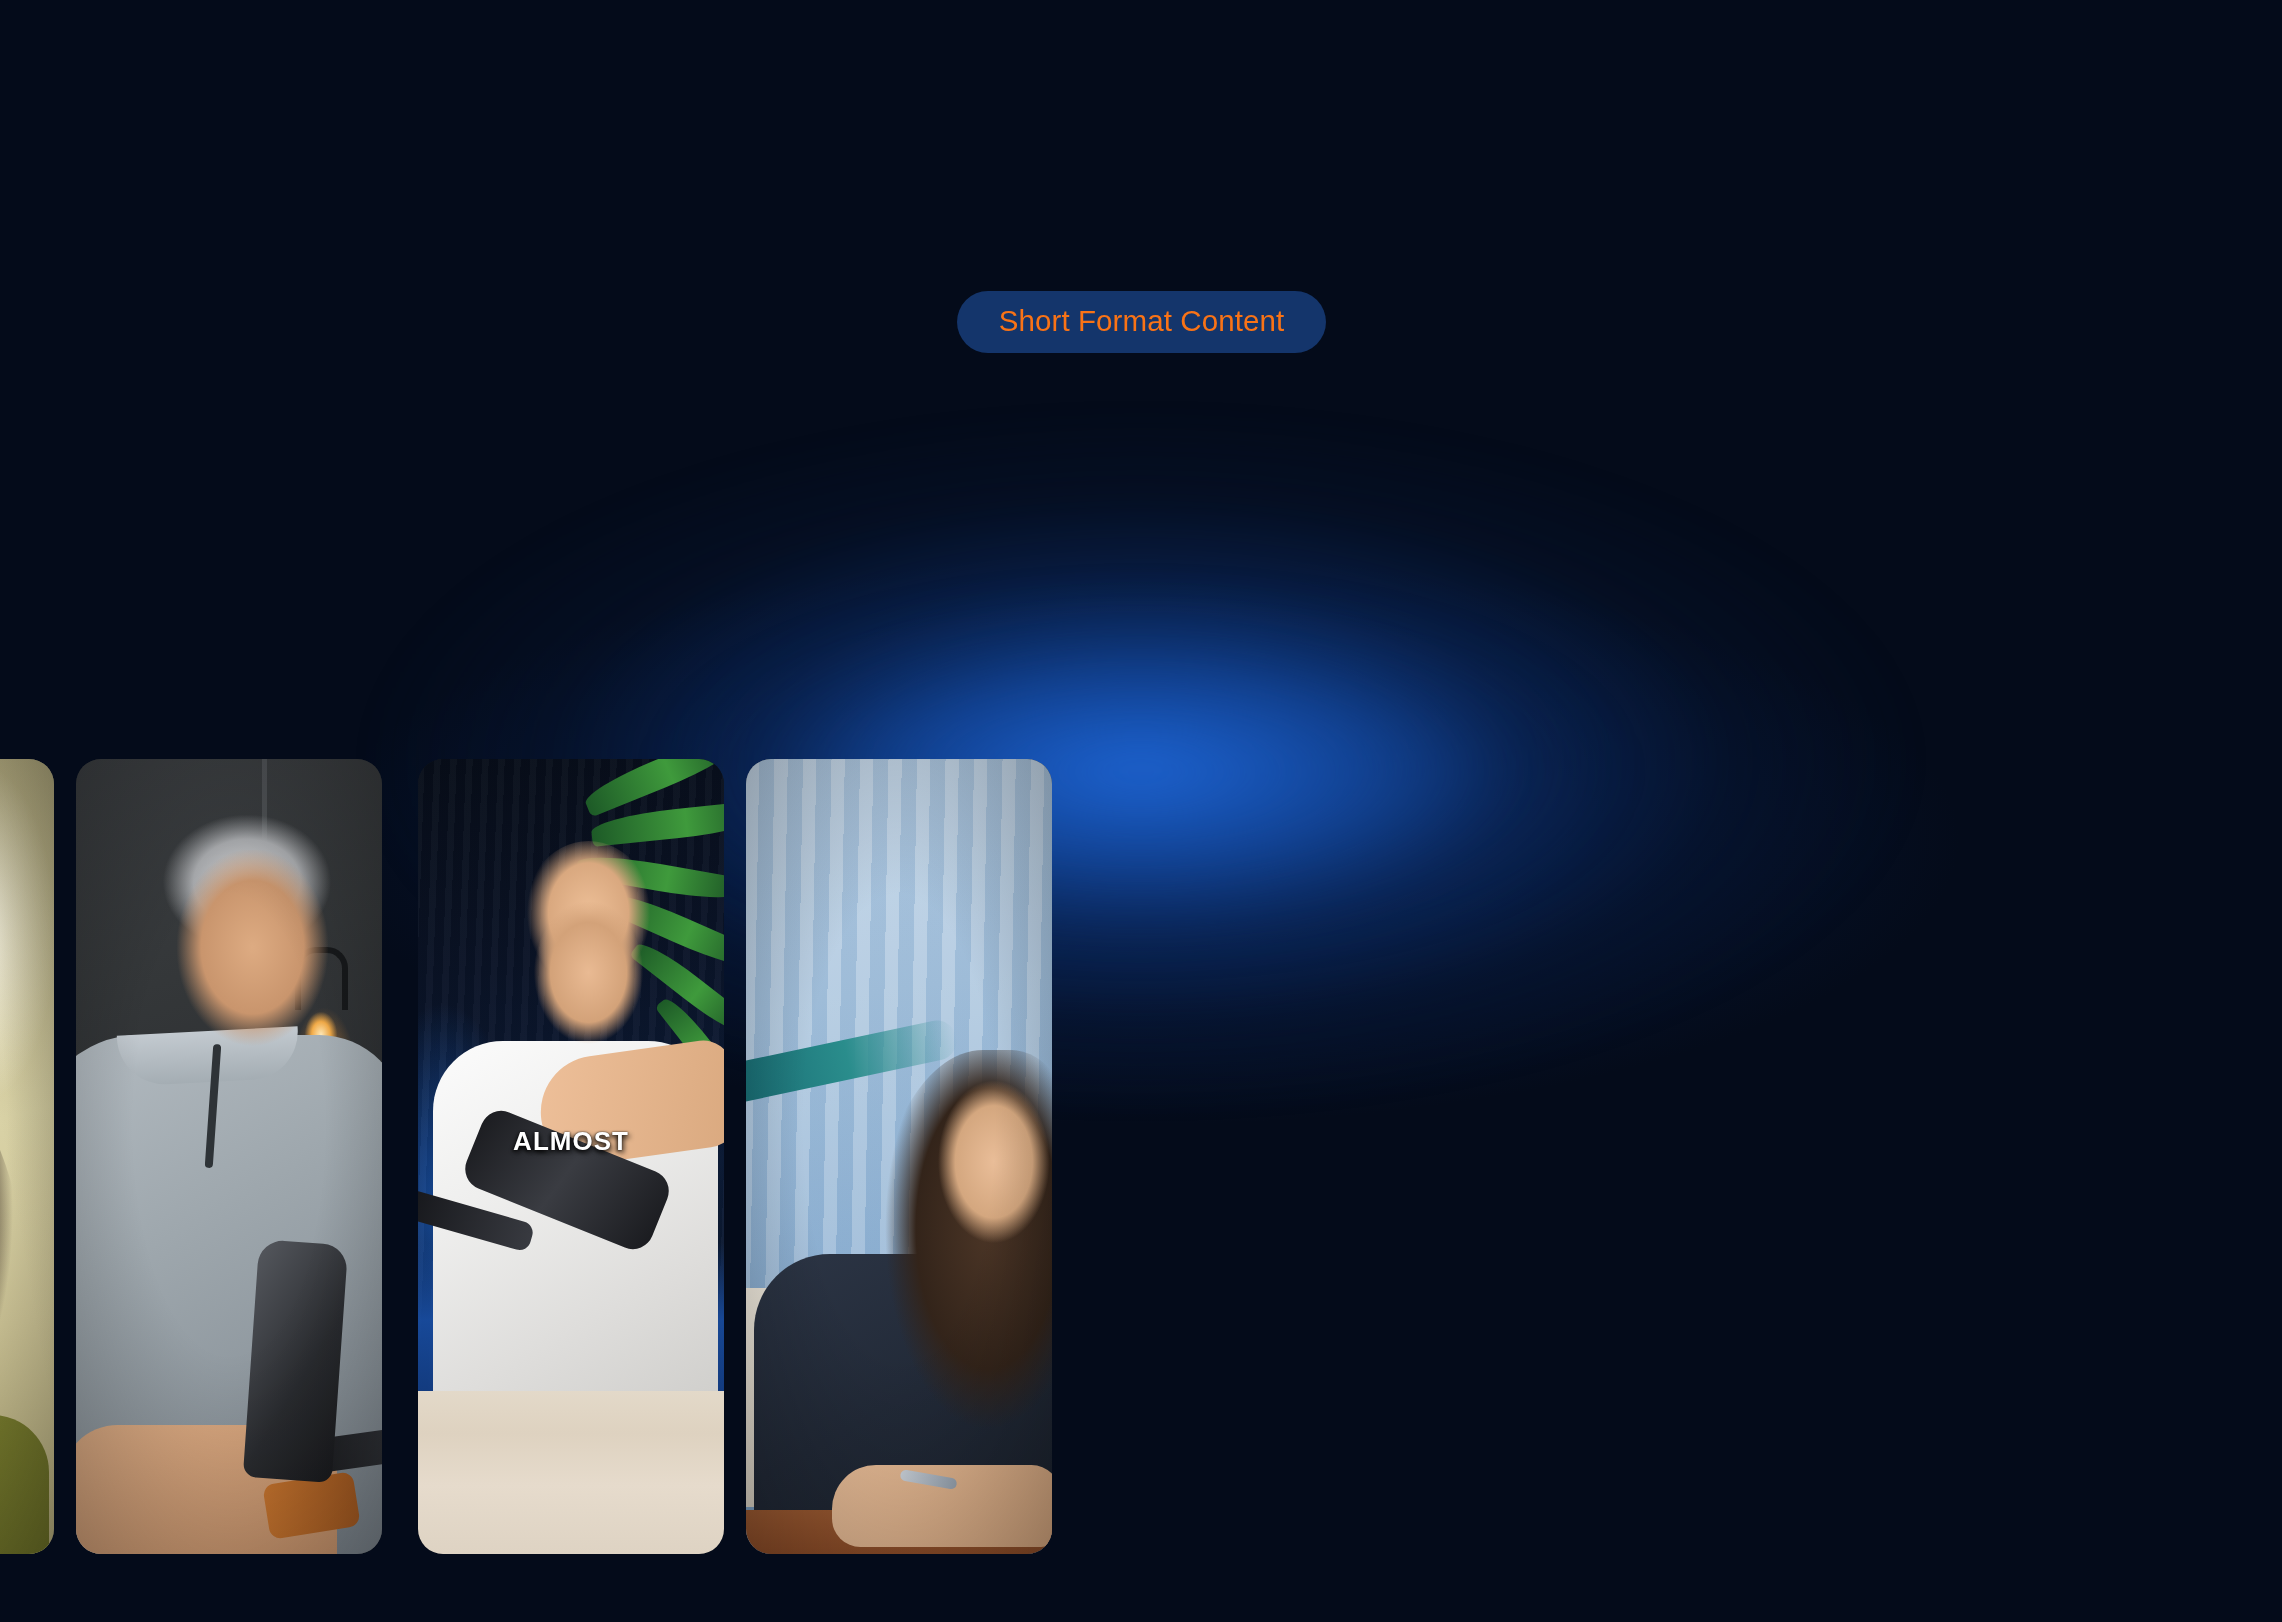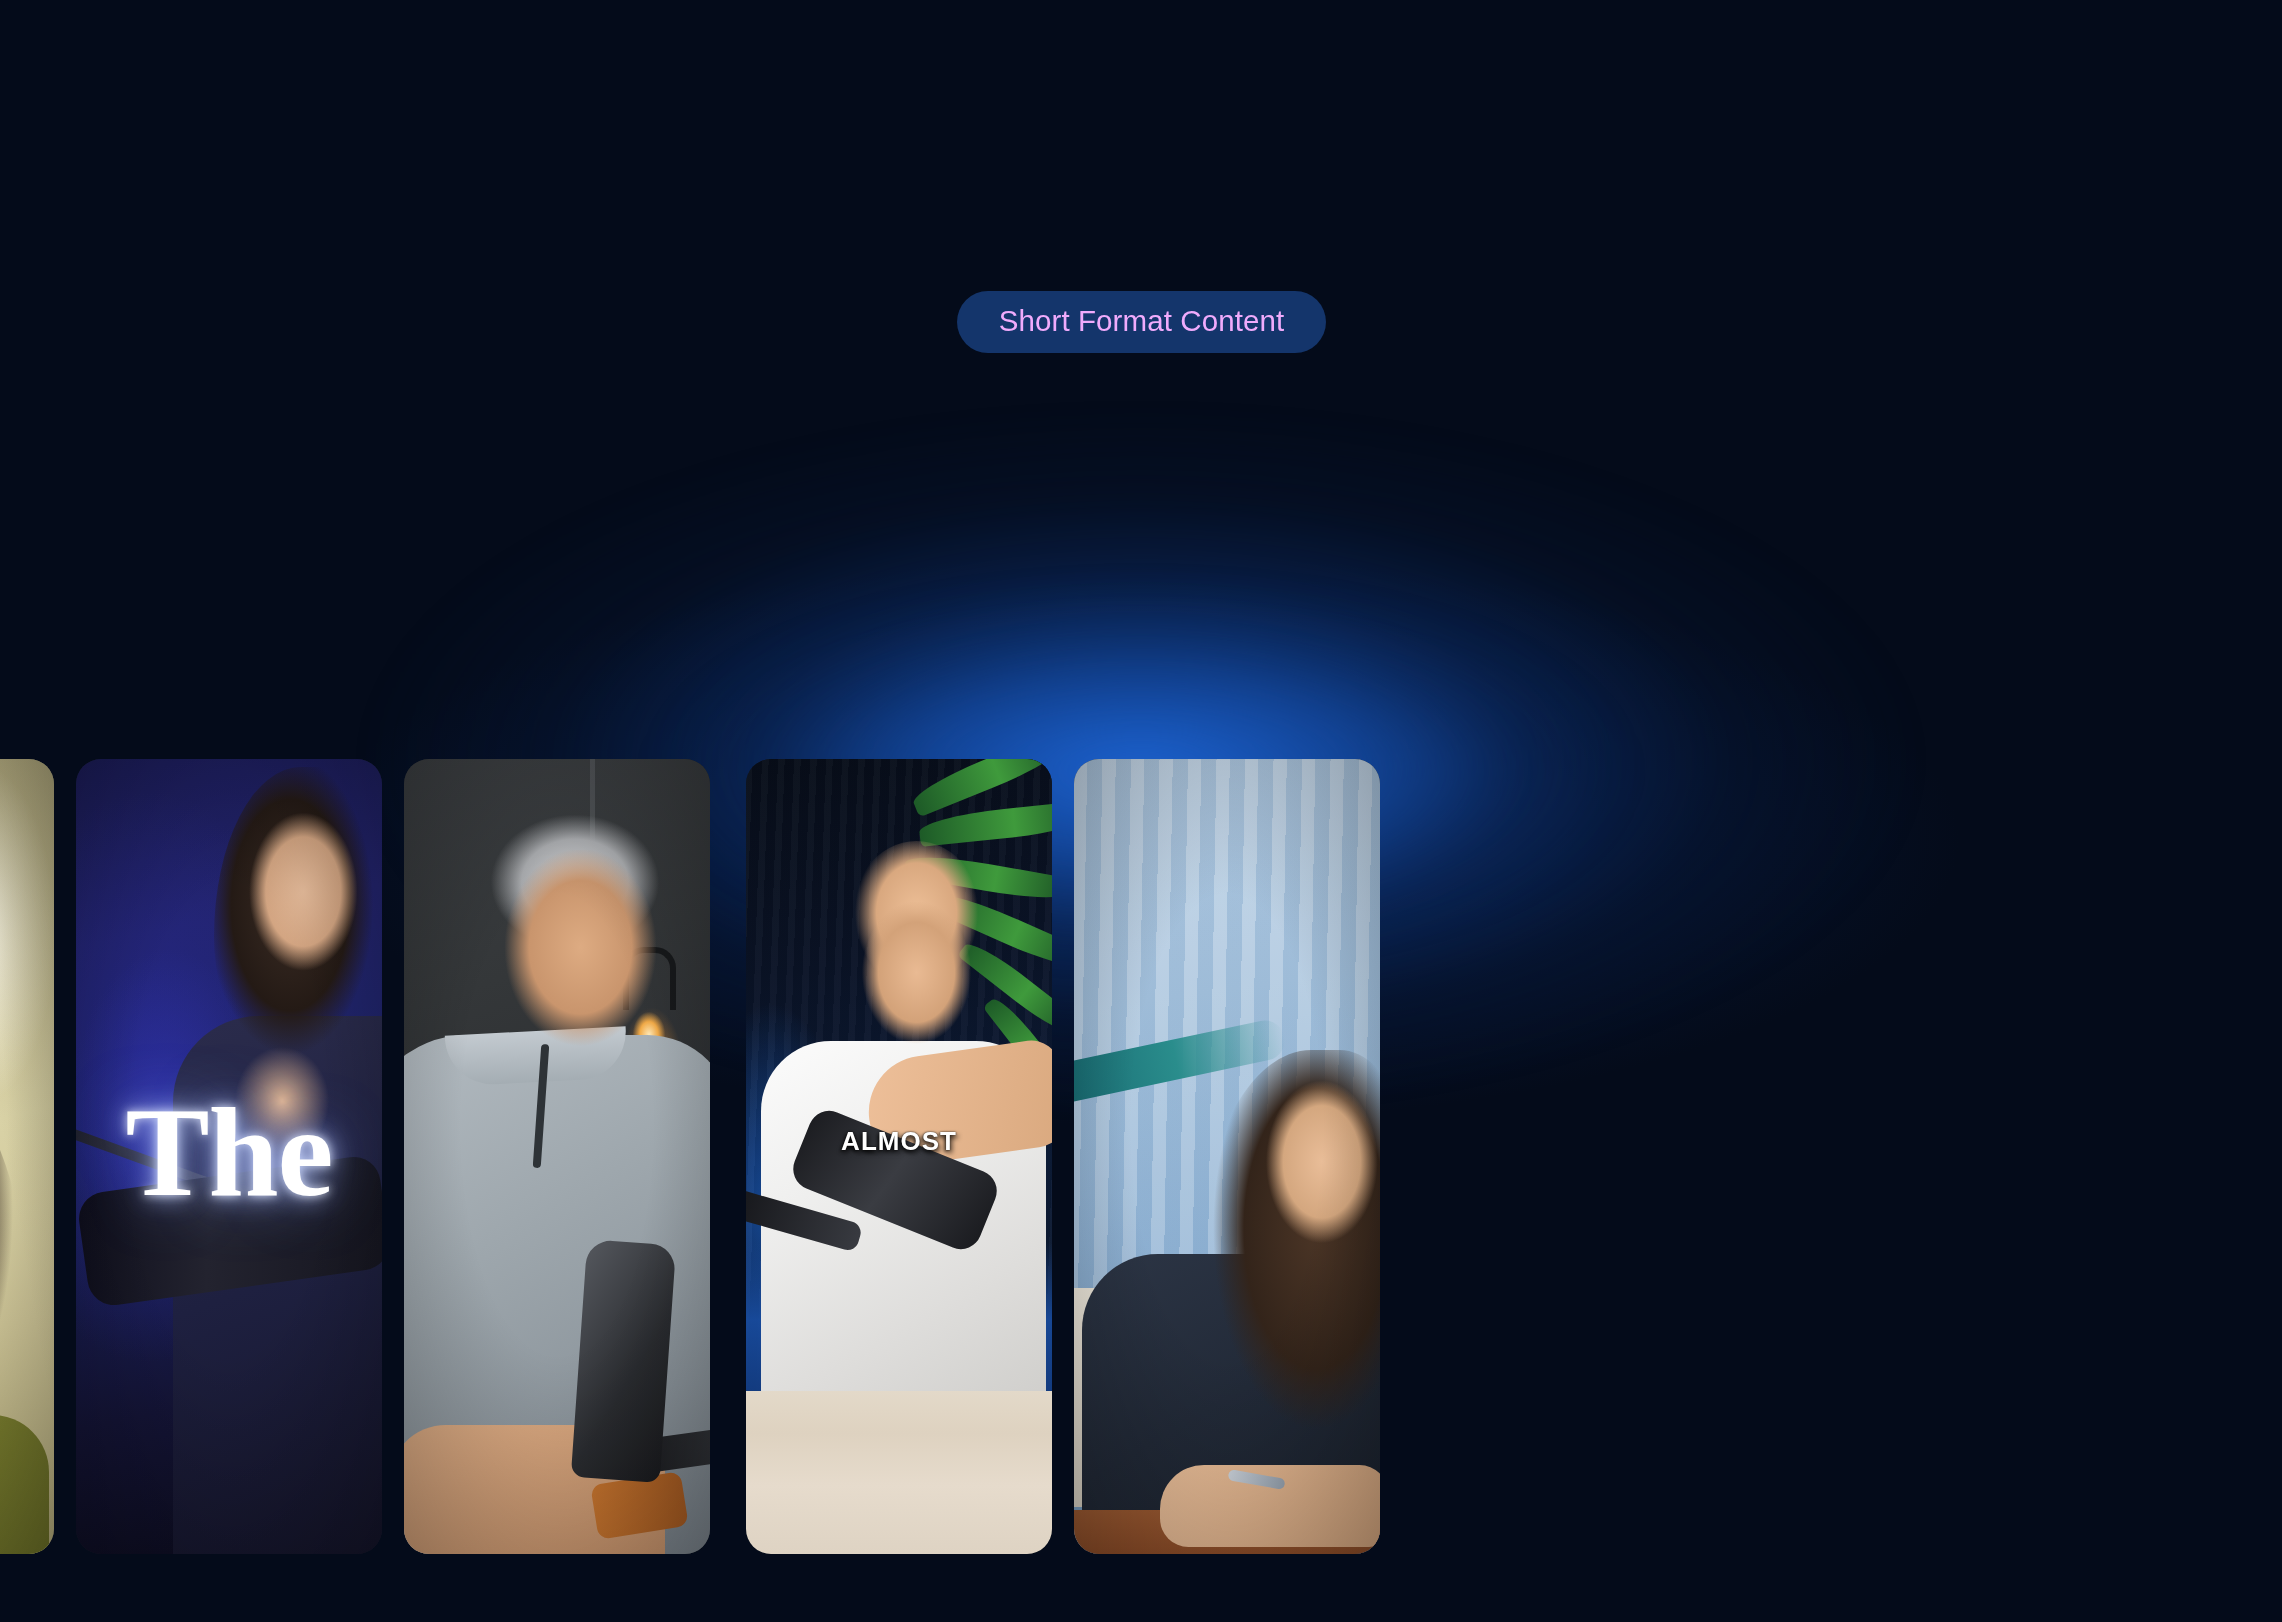--- a/index.html
+++ b/index.html
@@ -60,21 +60,21 @@
   
   .badge-wrap {
     position:absolute; left:0; top:291px;
     width:2283px;
     display:flex; justify-content:center;
     z-index:5;
   }
   .badge {
     display:inline-flex; align-items:center; justify-content:center;
     background:#14356b;
-    color:#f0abfc;
+    color:#f97316;
     font-size:29.5px;
     letter-spacing:0.1px;
     padding:15px 42px 17px;
     border-radius:950px;
     line-height:1;
     white-space:nowrap;
   }
 
   
   .heading {
@@ -458,32 +458,20 @@
       <div class="layer c1-bg"></div>
       <div class="layer c1-wall"></div>
       <div class="c1-hair"></div>
 
       <div class="c1-blazer"></div>
 
       <div class="layer vignette"></div>
     </div>
 
 
-    <div class="card c3">
-      <div class="layer c3-bg"></div>
-      <div class="layer c3-glowblue"></div>
-      <div class="c3-body"></div>
-      <div class="c3-chest"></div>
-      <div class="c3-hair"></div>
-      <div class="c3-face"></div>
-      <div class="c3-microd"></div>
-      <div class="c3-mic"></div>
-      <div class="c3-the">The</div>
-      <div class="layer vignette"></div>
-    </div>
 
     <div class="card c4">
       <div class="layer c4-bg"></div>
       <div class="c4-wallseam"></div>
       <div class="c4-lamp"></div>
       <div class="c4-lampframe"></div>
       <div class="c4-bulb"></div>
       <div class="c4-polo"></div>
       <div class="c4-collar"></div>
       <div class="c4-placket"></div>

